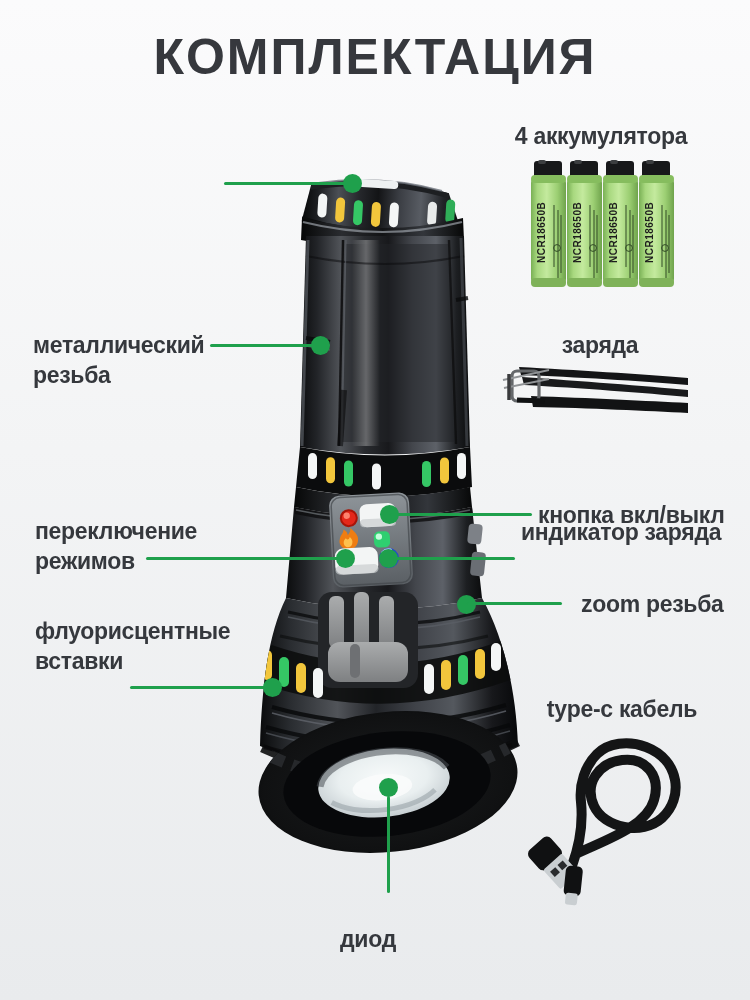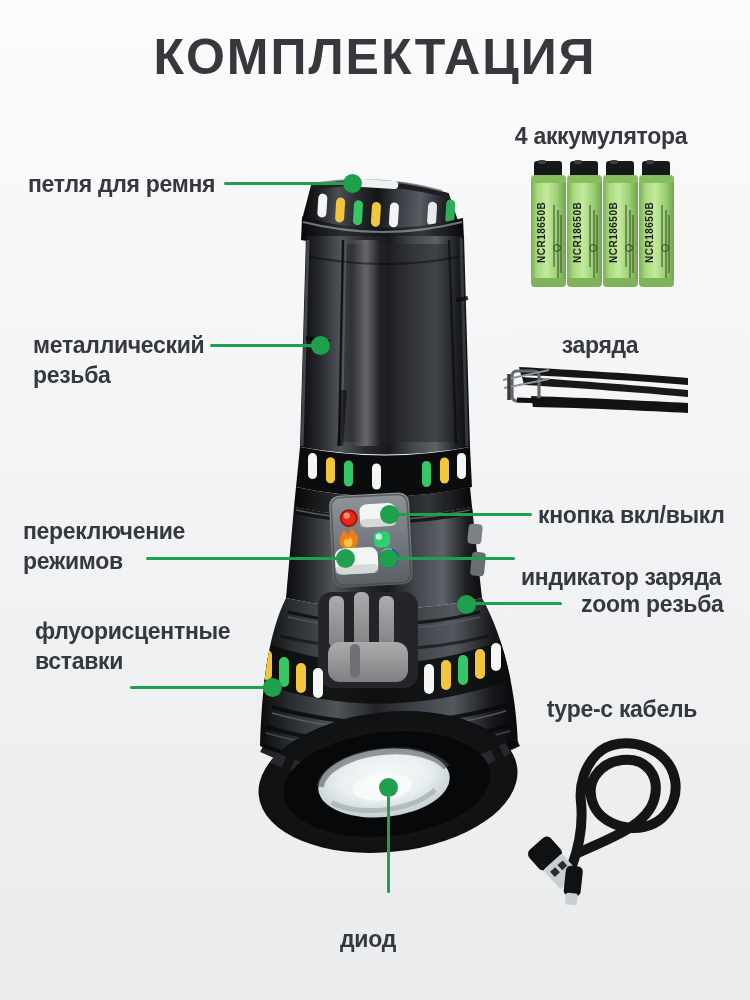--- a/index.html
+++ b/index.html
@@ -318,47 +318,46 @@
 
       <g transform="rotate(6 572 888)">
         <rect x="564" y="866" width="17" height="30" rx="5" fill="#101112"></rect>
         <rect x="566.5" y="893" width="12" height="12" rx="2.5" fill="#c9ced1"></rect>
       </g>
     </g>
   </svg>
 
   <div class="title">КОМПЛЕКТАЦИЯ</div>
 
-  <div class="lbl" style="left:28px;top:169px;">петля для ремня</div>
   <div class="line" style="left:224px;top:182px;width:124px;"></div>
   <div class="dot" style="left:343px;top:174px;"></div>
 
   <div class="lbl" style="left:33px;top:330px;width:200px;">металлический резьба</div>
   <div class="line" style="left:210px;top:344px;width:106px;"></div>
   <div class="dot" style="left:311px;top:336px;"></div>
 
-  <div class="lbl" style="left:23px;top:516px;width:200px;">переключение режимов</div>
+  <div class="lbl" style="left:35px;top:516px;width:200px;">переключение режимов</div>
   <div class="line" style="left:146px;top:557px;width:196px;"></div>
   <div class="dot" style="left:336px;top:549px;"></div>
 
   <div class="lbl" style="left:35px;top:616px;width:210px;">флуорисцентные вставки</div>
   <div class="line" style="left:130px;top:686px;width:140px;"></div>
   <div class="dot" style="left:263px;top:678px;"></div>
 
   <div class="lbl ctr" style="left:511px;top:121px;width:180px;">4 аккумулятора</div>
 
   <div class="lbl ctr" style="left:510px;top:330px;width:180px;">заряда</div>
 
   <div class="dot" style="left:380px;top:505px;"></div>
   <div class="line" style="left:390px;top:513px;width:142px;"></div>
   <div class="lbl" style="left:538px;top:500px;text-align:center;">кнопка вкл/выкл</div>
 
   <div class="dot" style="left:379px;top:549px;"></div>
   <div class="line" style="left:389px;top:557px;width:126px;"></div>
-  <div class="lbl" style="left:521px;top:562px;text-align:center;">индикатор заряда</div>
+  <div class="lbl" style="left:521px;top:517px;text-align:center;">индикатор заряда</div>
 
   <div class="dot" style="left:457px;top:595px;"></div>
   <div class="line" style="left:467px;top:602px;width:95px;"></div>
   <div class="lbl" style="left:581px;top:589px;">zoom резьба</div>
 
   <div class="lbl ctr" style="left:532px;top:694px;width:180px;">type-c кабель</div>
 
   <div class="dot" style="left:379px;top:778px;"></div>
   <div class="vline" style="left:387px;top:796px;height:97px;"></div>
   <div class="lbl ctr" style="left:278px;top:895px;width:180px;margin-top:29px;">диод</div>

